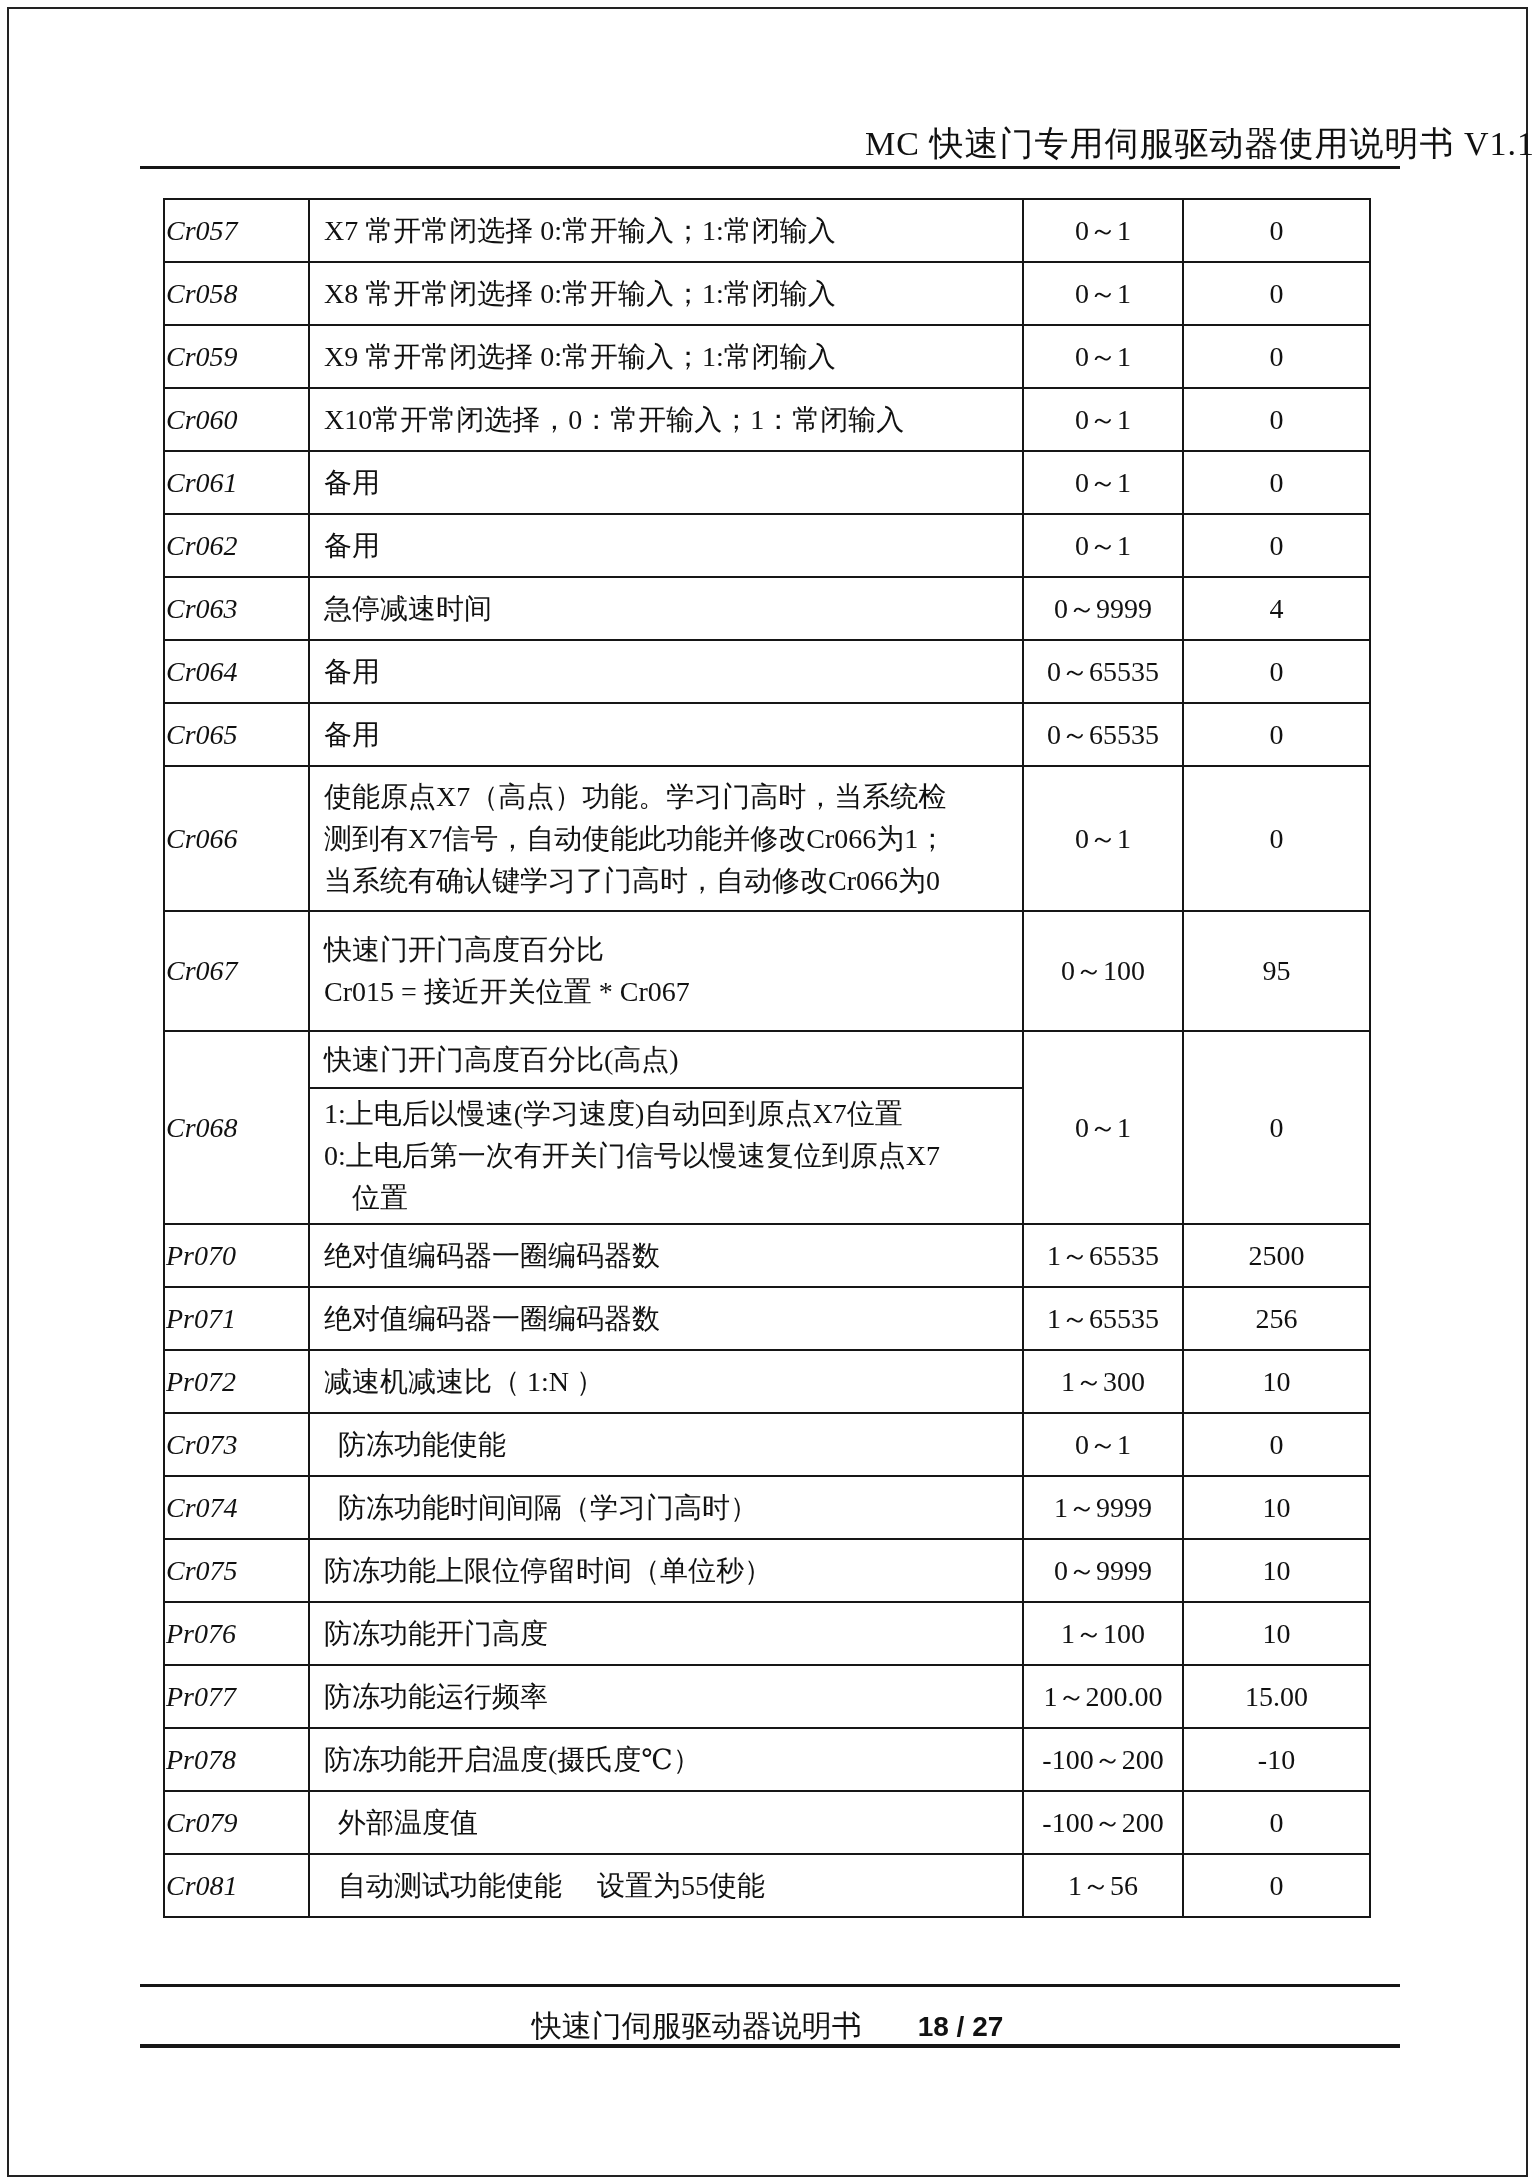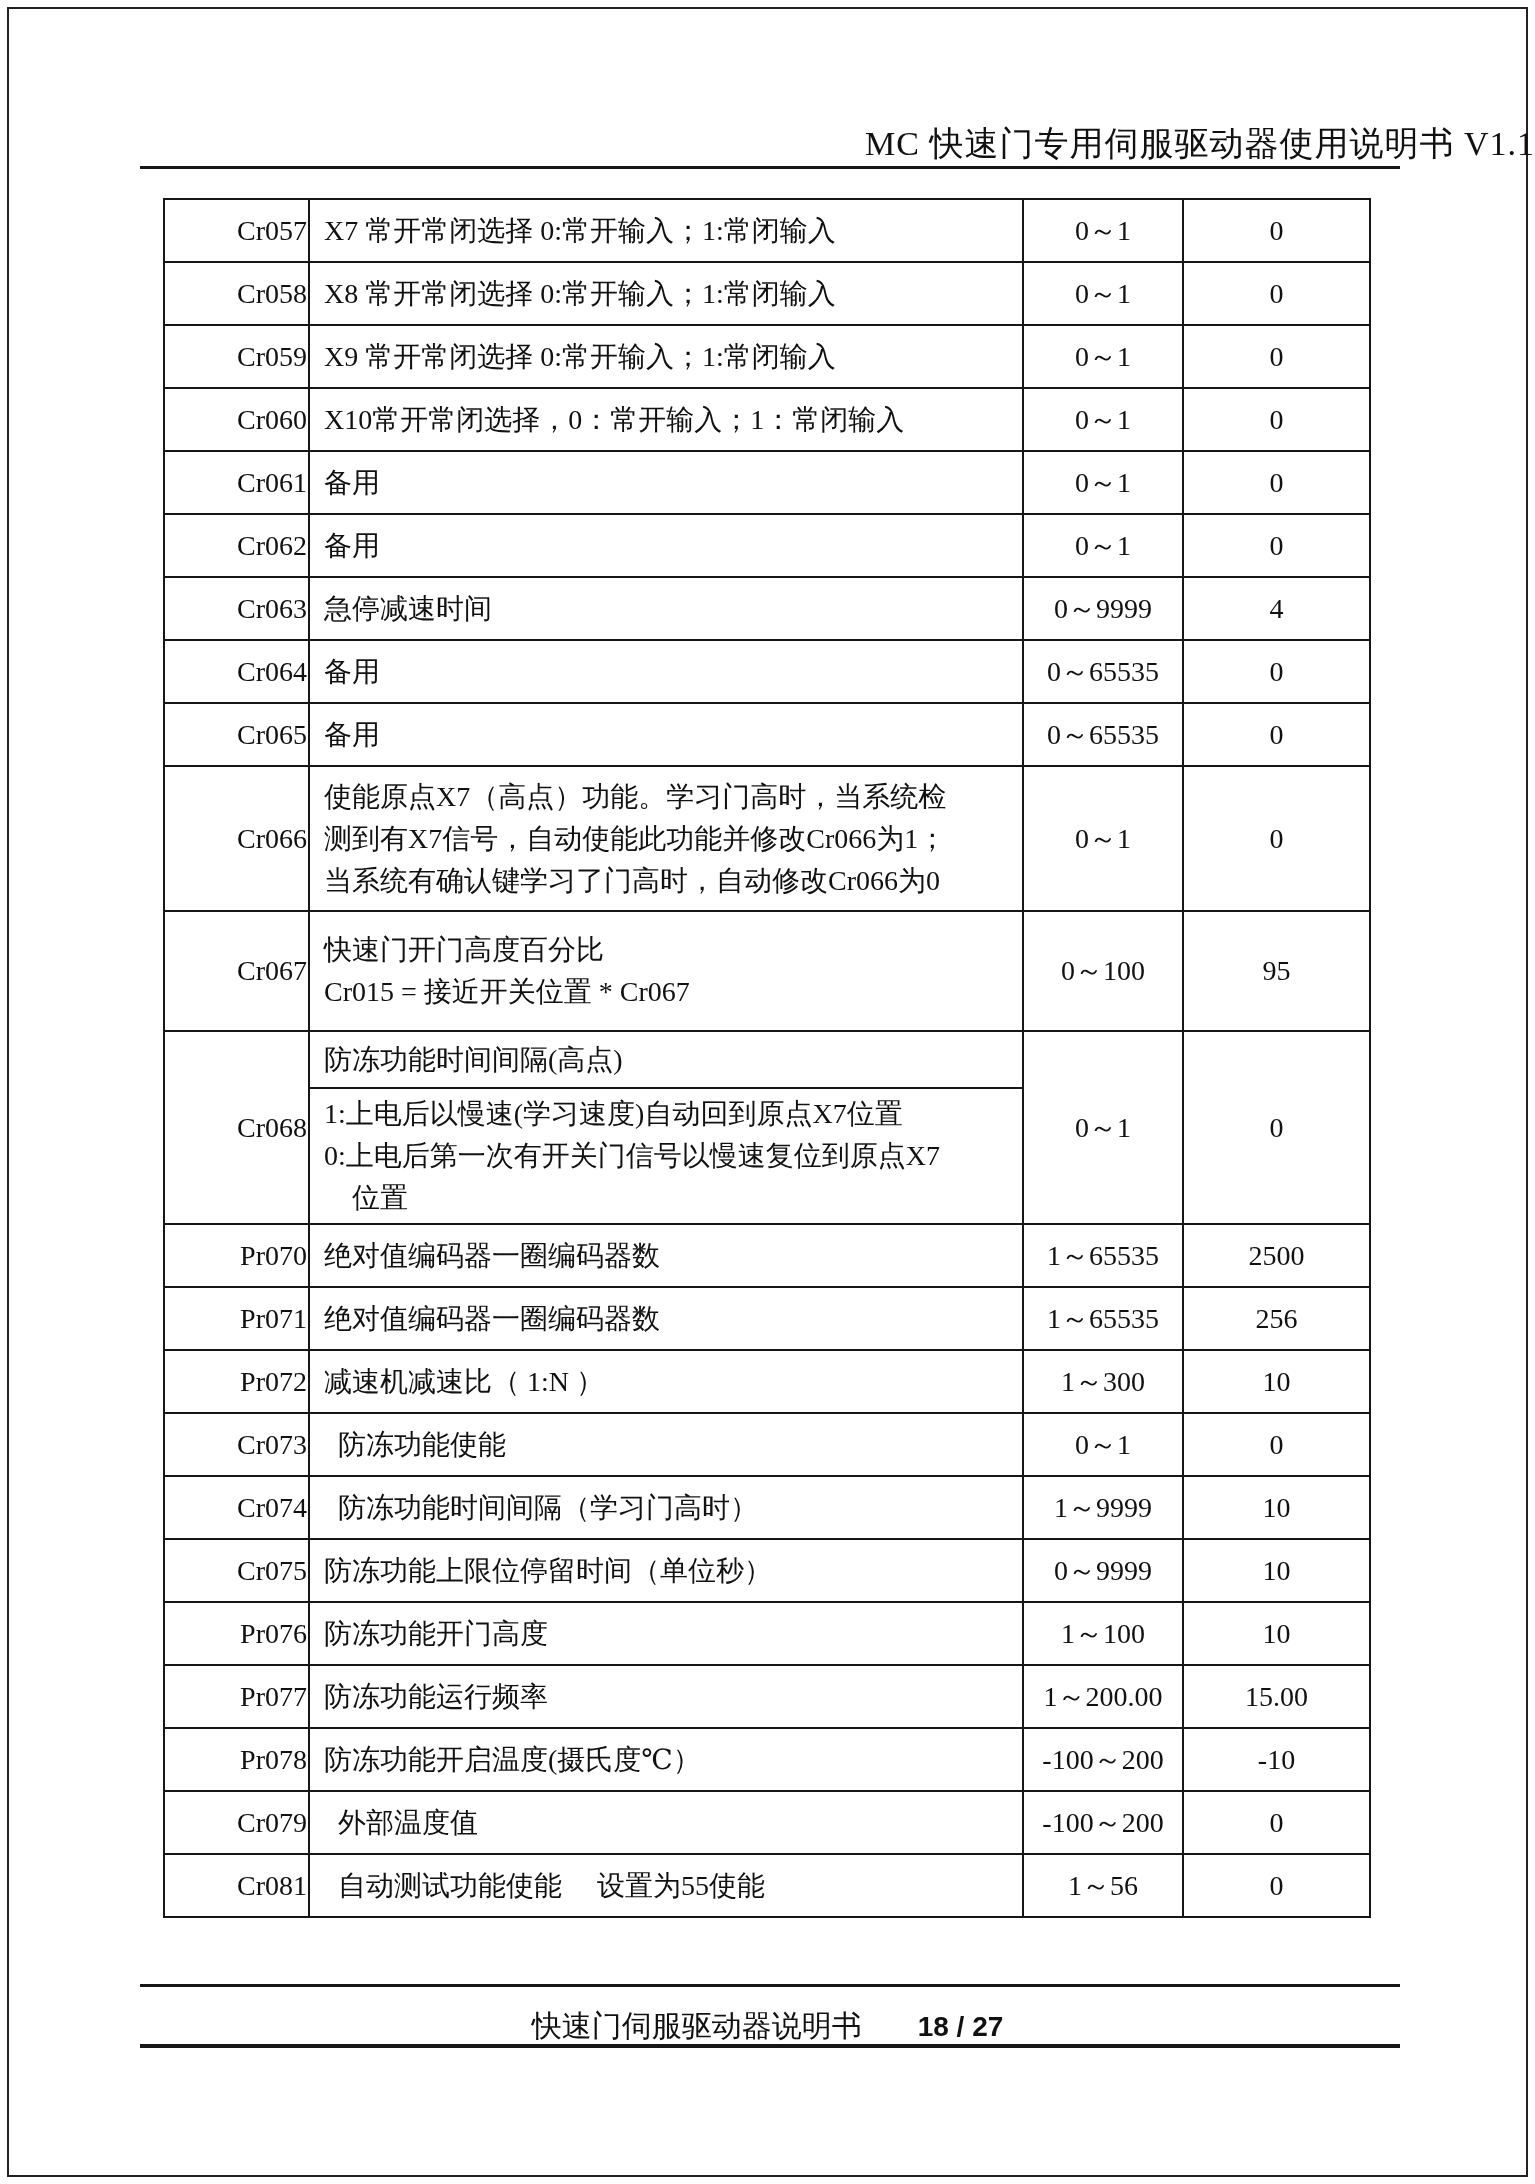--- a/index.html
+++ b/index.html
@@ -32,21 +32,21 @@
     width:1204px;
     border-collapse:collapse;
     table-layout:fixed;
   }
   .param-table td{
     border:2px solid #161616;
     vertical-align:middle;
     font-size:28px;
     overflow:hidden;
   }
-  .c-code{width:141px;text-align:right;}
+  .c-code{width:141px;text-align:left;font-style:italic;}
   .c-desc{width:694px;text-align:left;padding-left:14px;padding-right:4px;
           white-space:pre-wrap;line-height:1.5;}
   .c-range{width:156px;text-align:center;}
   .c-def{width:183px;text-align:center;}
   .lg{font-size:34px;padding-left:28px;}
   tr.h1{height:63px;}
   tr.h3{height:145px;}
   tr.h2{height:120px;}
   tr.ha{height:57px;}
   tr.hb{height:136px;}
@@ -146,21 +146,21 @@
     </tr>
     <tr class="h2">
       <td class="c-code">Cr067</td>
       <td class="c-desc">快速门开门高度百分比
 Cr015 = 接近开关位置 * Cr067</td>
       <td class="c-range">0～100</td>
       <td class="c-def">95</td>
     </tr>
     <tr class="ha">
       <td class="c-code" rowspan="2">Cr068</td>
-      <td class="c-desc">防冻功能时间间隔(高点)</td>
+      <td class="c-desc">快速门开门高度百分比(高点)</td>
       <td class="c-range" rowspan="2">0～1</td>
       <td class="c-def" rowspan="2">0</td>
     </tr>
     <tr class="hb">
       <td class="c-desc">1:上电后以慢速(学习速度)自动回到原点X7位置
 0:上电后第一次有开关门信号以慢速复位到原点X7
     位置</td>
     </tr>
     <tr class="h1">
       <td class="c-code">Pr070</td>

